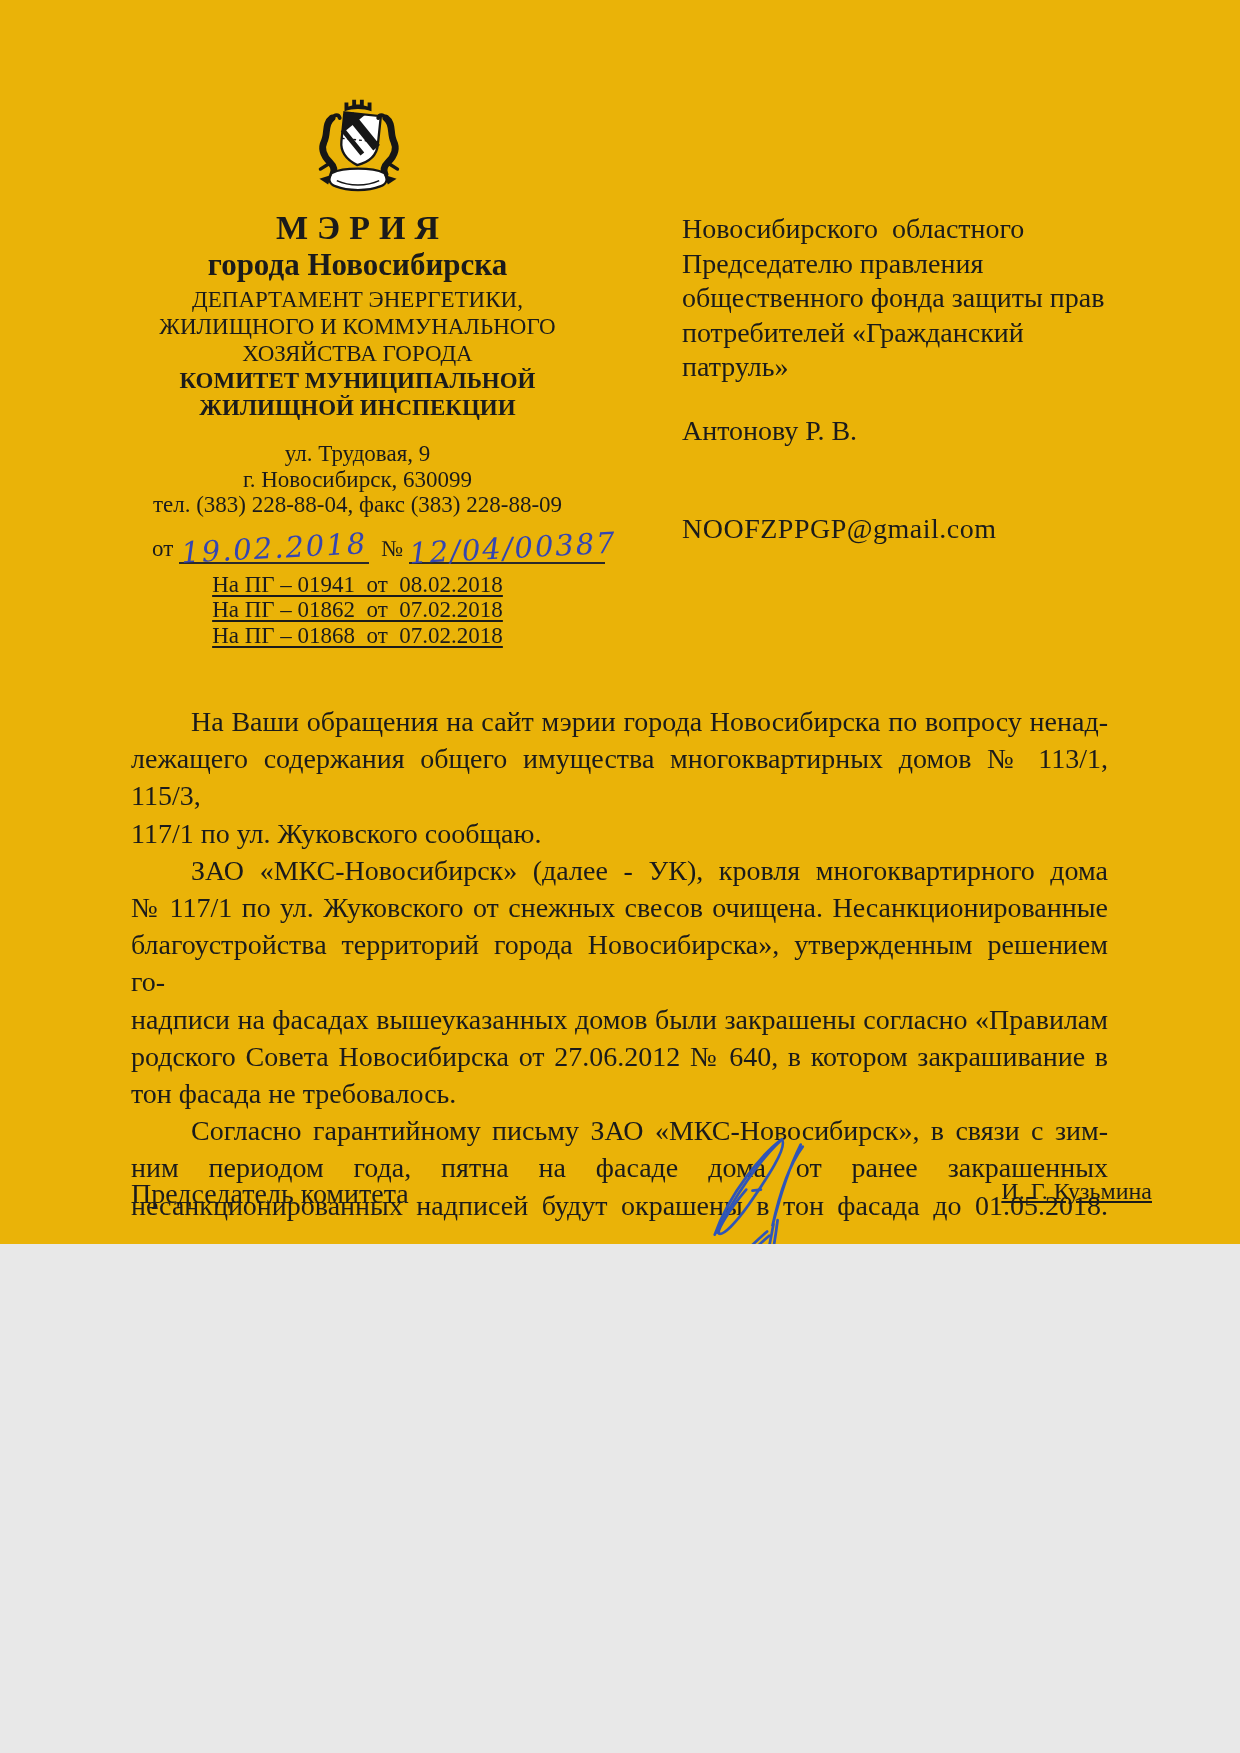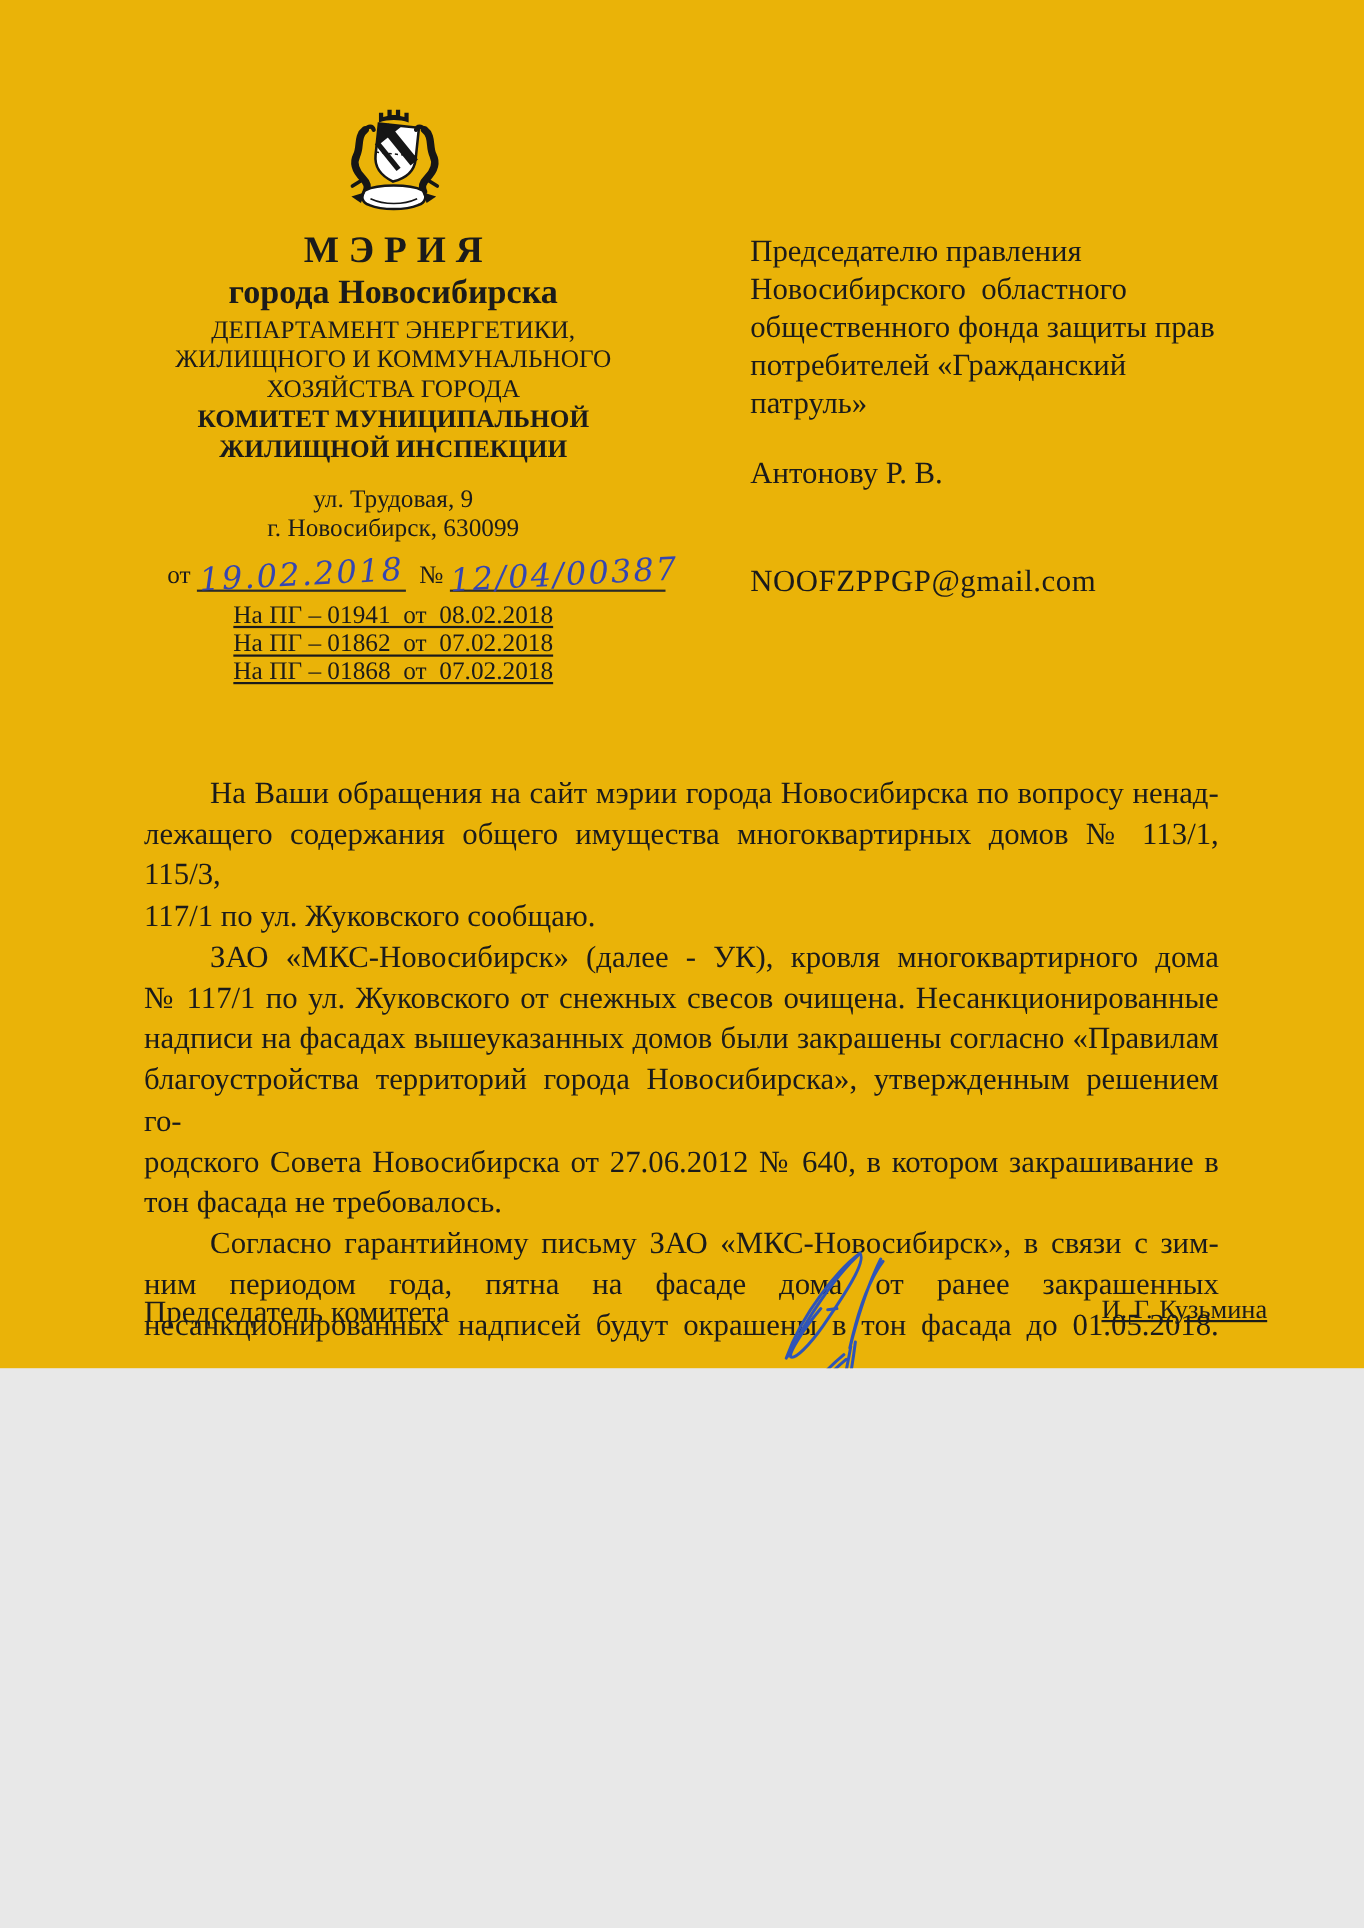--- a/index.html
+++ b/index.html
@@ -108,55 +108,56 @@
       <div class="dept-line">ХОЗЯЙСТВА ГОРОДА</div>
     </div>
     <div>
       <div class="committee-line">КОМИТЕТ МУНИЦИПАЛЬНОЙ</div>
       <div class="committee-line">ЖИЛИЩНОЙ ИНСПЕКЦИИ</div>
     </div>
 
     <div class="addr-block">
       <div class="addr-line">ул. Трудовая, 9</div>
       <div class="addr-line">г. Новосибирск, 630099</div>
+      <div class="addr-line">тел. (383) 228-88-04, факс (383) 228-88-09</div>
     </div>
 
     <div class="docline">
       <span class="doc-label">от</span>
       <span class="uline u-date"><span class="hw">19.02.2018</span></span>
       <span class="doc-label" style="padding-left:12px;">№</span>
       <span class="uline u-num"><span class="hw">12/04/00387</span></span>
     </div>
 
     <div class="refs">
       <div class="ref-line">На ПГ – 01941  от  08.02.2018</div>
       <div class="ref-line">На ПГ – 01862  от  07.02.2018</div>
       <div class="ref-line">На ПГ – 01868  от  07.02.2018</div>
     </div>
   </div>
 
   <div class="rec-col">
+    <div class="rec-line">Новосибирского  областного</div>
     <div class="rec-line">Председателю правления</div>
-    <div class="rec-line">Новосибирского  областного</div>
     <div class="rec-line">общественного фонда защиты прав</div>
     <div class="rec-line">потребителей «Гражданский</div>
     <div class="rec-line">патруль»</div>
     <div class="rec-name">Антонову Р. В.</div>
     <div class="rec-email">NOOFZPPGP@gmail.com</div>
   </div>
 
   <div class="body-block">
     <div class="jl ind">На Ваши обращения на сайт мэрии города Новосибирска по вопросу ненад-</div>
     <div class="jl">лежащего содержания общего имущества многоквартирных домов № 113/1, 115/3,</div>
     <div>117/1 по ул. Жуковского сообщаю.</div>
 
     <div class="jl ind">ЗАО «МКС-Новосибирск» (далее - УК), кровля многоквартирного дома</div>
     <div class="jl">№ 117/1 по ул. Жуковского от снежных свесов очищена. Несанкционированные</div>
+    <div class="jl">благоустройства территорий города Новосибирска», утвержденным решением го-</div>
     <div class="jl">надписи на фасадах вышеуказанных домов были закрашены согласно «Правилам</div>
-    <div class="jl">благоустройства территорий города Новосибирска», утвержденным решением го-</div>
     <div class="jl">родского Совета Новосибирска от 27.06.2012 № 640, в котором закрашивание в</div>
     <div>тон фасада не требовалось.</div>
 
     <div class="jl ind">Согласно гарантийному письму ЗАО «МКС-Новосибирск», в связи с зим-</div>
     <div class="jl">ним периодом года, пятна на фасаде дома от ранее закрашенных</div>
     <div class="jl">несанкционированных надписей будут окрашены в тон фасада до 01.05.2018.</div>
   </div>
 
   <div class="sig-pos">Председатель комитета</div>
 

